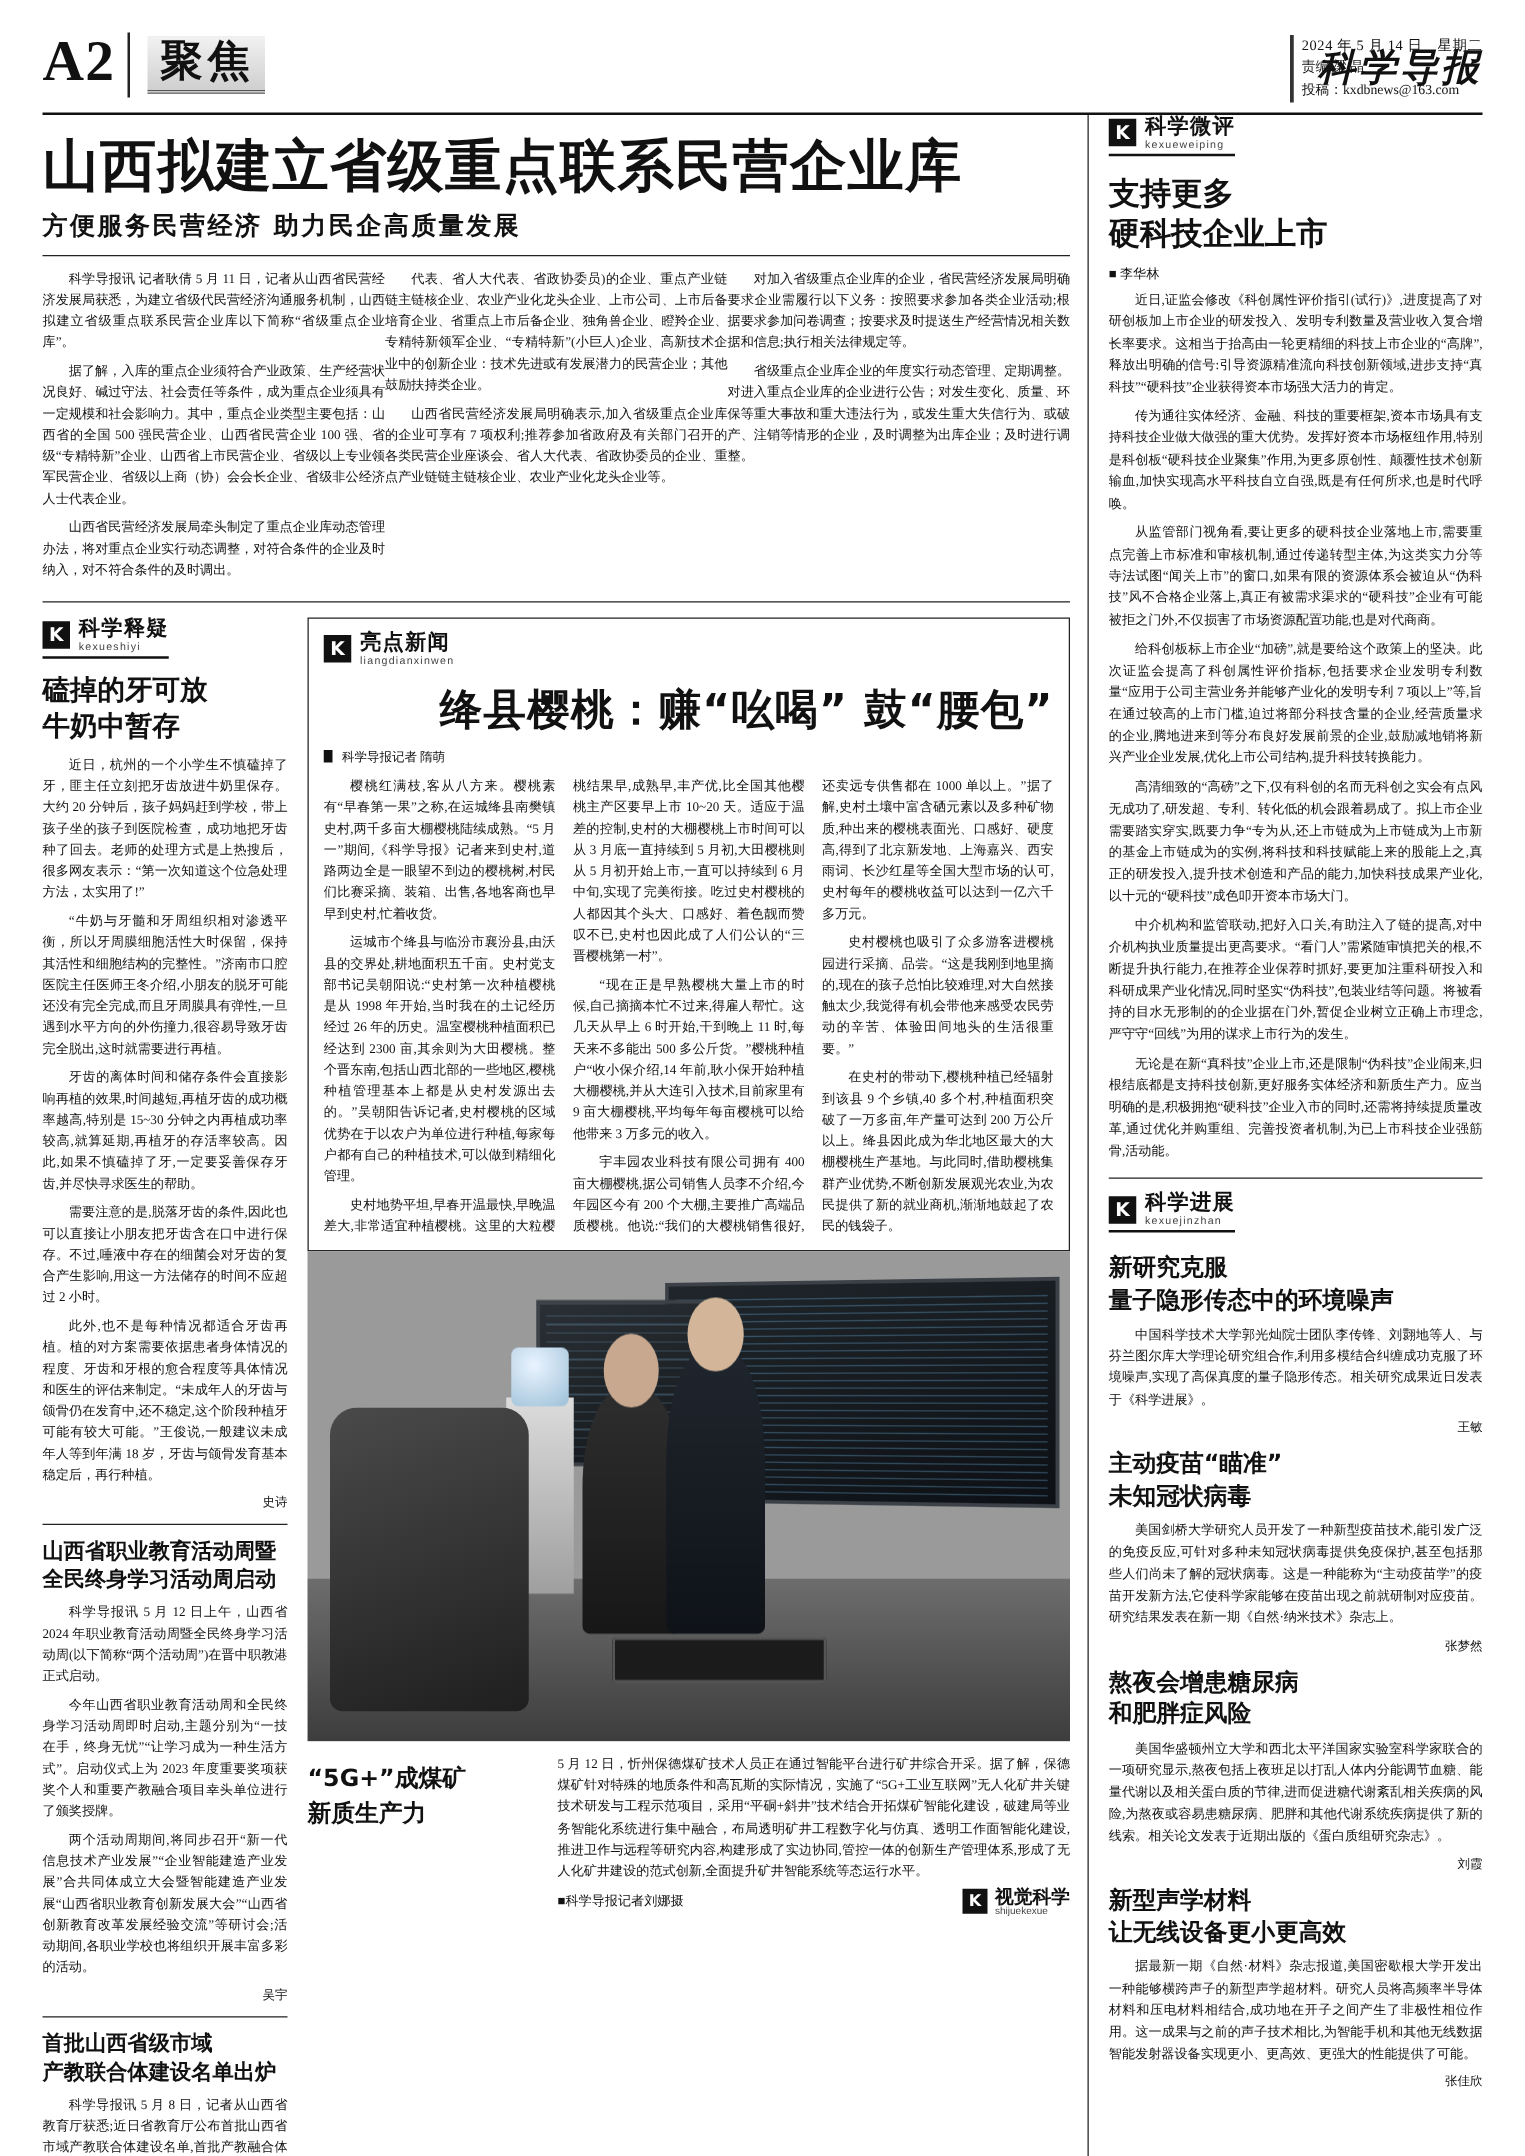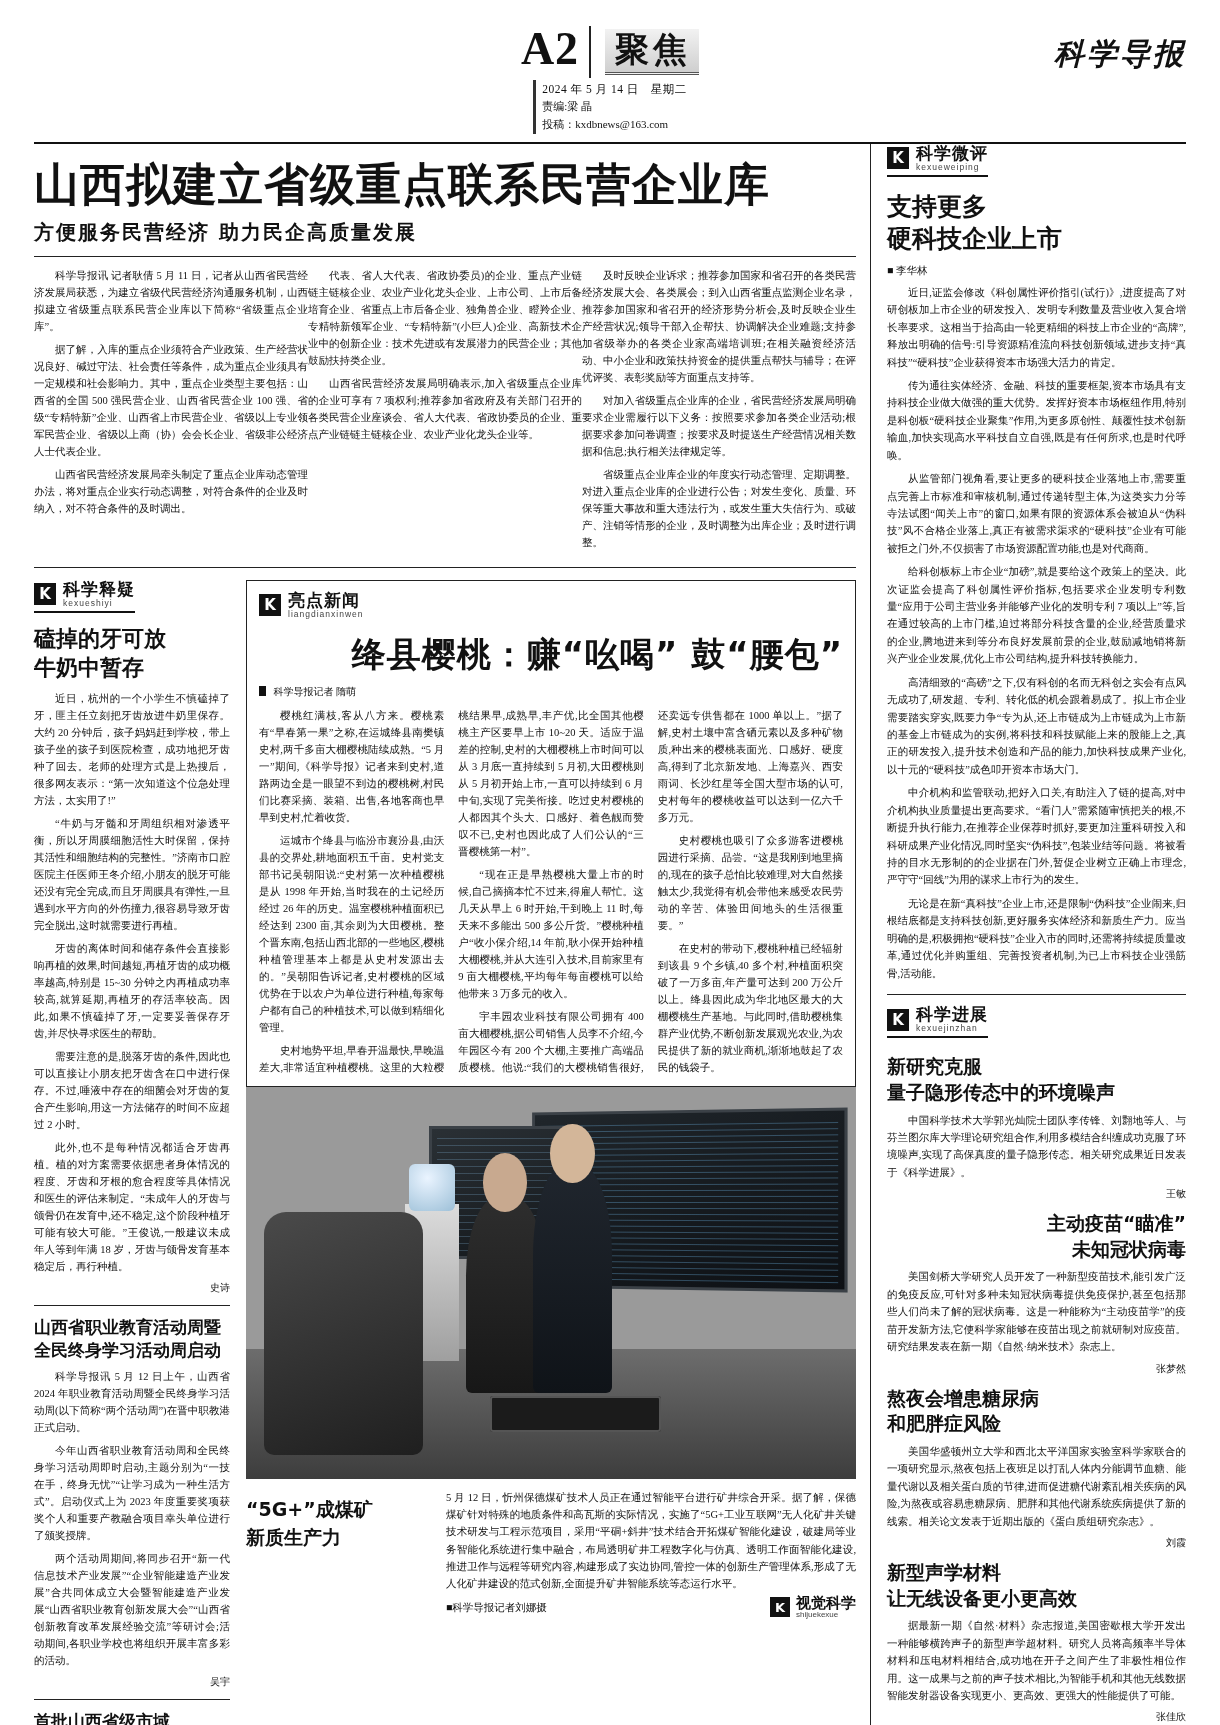--- a/index.html
+++ b/index.html
@@ -7,21 +7,21 @@
   body {
     width: 1220px; height: 1725px;
     background: #ffffff;
     font-family: "Liberation Serif", "DejaVu Serif", serif;
     color: #111;
     position: relative;
   }
   .page { width:1220px; height:1725px; padding: 26px 34px 20px 34px; position:relative; }
 
   
-  .masthead { display:flex; align-items:center; justify-content:space-between;flex-direction:column; }
+  .masthead { display:flex; align-items:flex-start; justify-content:space-between; }
   .mh-left { display:flex; align-items:center; gap:14px; }
   .folio {
     font-family:"Liberation Serif", serif;
     font-size: 46px; font-weight:700; letter-spacing:1px; line-height:1;
     padding-right:10px; border-right:2px solid #222; height:52px;
   }
   .section-badge {
     position:relative; font-size:34px; font-weight:700; letter-spacing:4px;
     padding:2px 8px 4px 10px; line-height:1.1;
     background: linear-gradient(180deg,#f2f2f2,#cfcfcf);
@@ -231,21 +231,20 @@
         <div class="c">
           <p class="body">科学导报讯 记者耿倩 5 月 11 日，记者从山西省民营经济发展局获悉，为建立省级代民营经济沟通服务机制，山西拟建立省级重点联系民营企业库以下简称“省级重点企业库”。</p>
           <p class="body">据了解，入库的重点企业须符合产业政策、生产经营状况良好、碱过守法、社会责任等条件，成为重点企业须具有一定规模和社会影响力。其中，重点企业类型主要包括：山西省的全国 500 强民营企业、山西省民营企业 100 强、省级“专精特新”企业、山西省上市民营企业、省级以上专业领军民营企业、省级以上商（协）会会长企业、省级非公经济人士代表企业。</p>
           <p class="body">山西省民营经济发展局牵头制定了重点企业库动态管理办法，将对重点企业实行动态调整，对符合条件的企业及时纳入，对不符合条件的及时调出。</p>
         </div>
         <div class="c">
           <p class="body">代表、省人大代表、省政协委员)的企业、重点产业链链主链核企业、农业产业化龙头企业、上市公司、上市后备培育企业、省重点上市后备企业、独角兽企业、瞪羚企业、专精特新领军企业、“专精特新”(小巨人)企业、高新技术企业中的创新企业：技术先进或有发展潜力的民营企业；其他鼓励扶持类企业。</p>
           <p class="body">山西省民营经济发展局明确表示,加入省级重点企业库的企业可享有 7 项权利;推荐参加省政府及有关部门召开的各类民营企业座谈会、省人大代表、省政协委员的企业、重点产业链链主链核企业、农业产业化龙头企业等。</p>
         </div>
         <div class="c">
-          <p class="body">及时反映企业诉求；推荐参加国家和省召开的各类民营经济发展大会、各类展会；到入山西省重点监测企业名录，推荐参加国家和省召开的经济形势分析会,及时反映企业生产经营状况;领导干部入企帮扶、协调解决企业难题;支持参加省级举办的各类企业家高端培训班;在相关融资经济活动、中小企业和政策扶持资金的提供重点帮扶与辅导；在评优评奖、表彰奖励等方面重点支持等。</p>
           <p class="body">对加入省级重点企业库的企业，省民营经济发展局明确要求企业需履行以下义务：按照要求参加各类企业活动;根据要求参加问卷调查；按要求及时提送生产经营情况相关数据和信息;执行相关法律规定等。</p>
           <p class="body">省级重点企业库企业的年度实行动态管理、定期调整。对进入重点企业库的企业进行公告；对发生变化、质量、环保等重大事故和重大违法行为，或发生重大失信行为、或破产、注销等情形的企业，及时调整为出库企业；及时进行调整。</p>
         </div>
       </div>
 
       <div class="left-rule"></div>
 
       <div class="mid-row">
 
         <div class="col-narrow">
@@ -373,21 +372,21 @@
       </div>
 
       <div>
         <div class="r-head-sm" style="white-space:pre-line;">新研究克服
 量子隐形传态中的环境噪声</div>
         <p class="rbody">中国科学技术大学郭光灿院士团队李传锋、刘翾地等人、与芬兰图尔库大学理论研究组合作,利用多模结合纠缠成功克服了环境噪声,实现了高保真度的量子隐形传态。相关研究成果近日发表于《科学进展》。</p>
         <div class="r-sign">王敏</div>
       </div>
 
       <div>
-        <div class="r-head-sm" style="white-space:pre-line;text-align:right;">主动疫苗“瞄准”
+        <div class="r-head-sm" style="white-space:pre-line;">主动疫苗“瞄准”
 未知冠状病毒</div>
         <p class="rbody">美国剑桥大学研究人员开发了一种新型疫苗技术,能引发广泛的免疫反应,可针对多种未知冠状病毒提供免疫保护,甚至包括那些人们尚未了解的冠状病毒。这是一种能称为“主动疫苗学”的疫苗开发新方法,它使科学家能够在疫苗出现之前就研制对应疫苗。研究结果发表在新一期《自然·纳米技术》杂志上。</p>
         <div class="r-sign">张梦然</div>
       </div>
 
       <div>
         <div class="r-head-sm" style="white-space:pre-line;">熬夜会增患糖尿病
 和肥胖症风险</div>
         <p class="rbody">美国华盛顿州立大学和西北太平洋国家实验室科学家联合的一项研究显示,熬夜包括上夜班足以打乱人体内分能调节血糖、能量代谢以及相关蛋白质的节律,进而促进糖代谢紊乱相关疾病的风险,为熬夜或容易患糖尿病、肥胖和其他代谢系统疾病提供了新的线索。相关论文发表于近期出版的《蛋白质组研究杂志》。</p>
         <div class="r-sign">刘霞</div>

